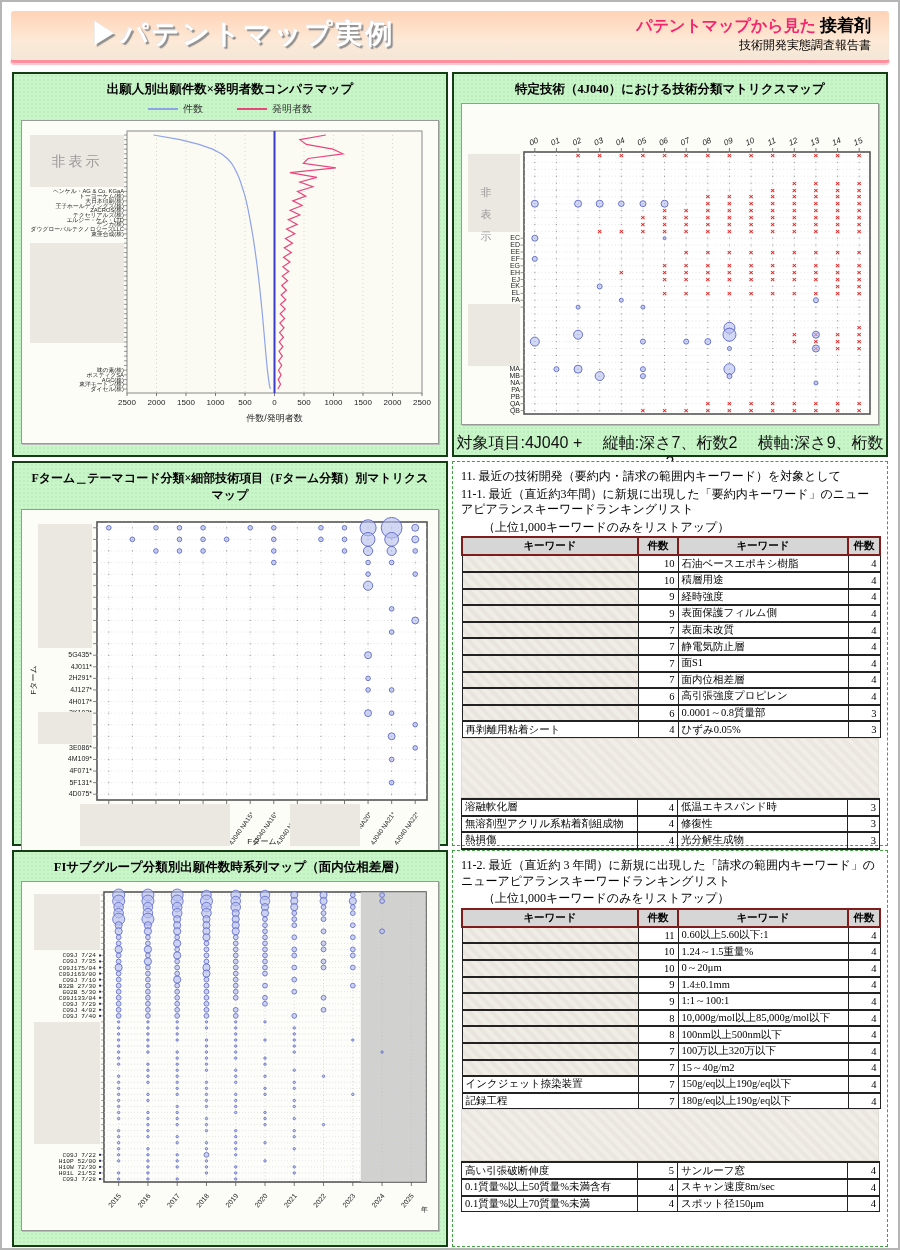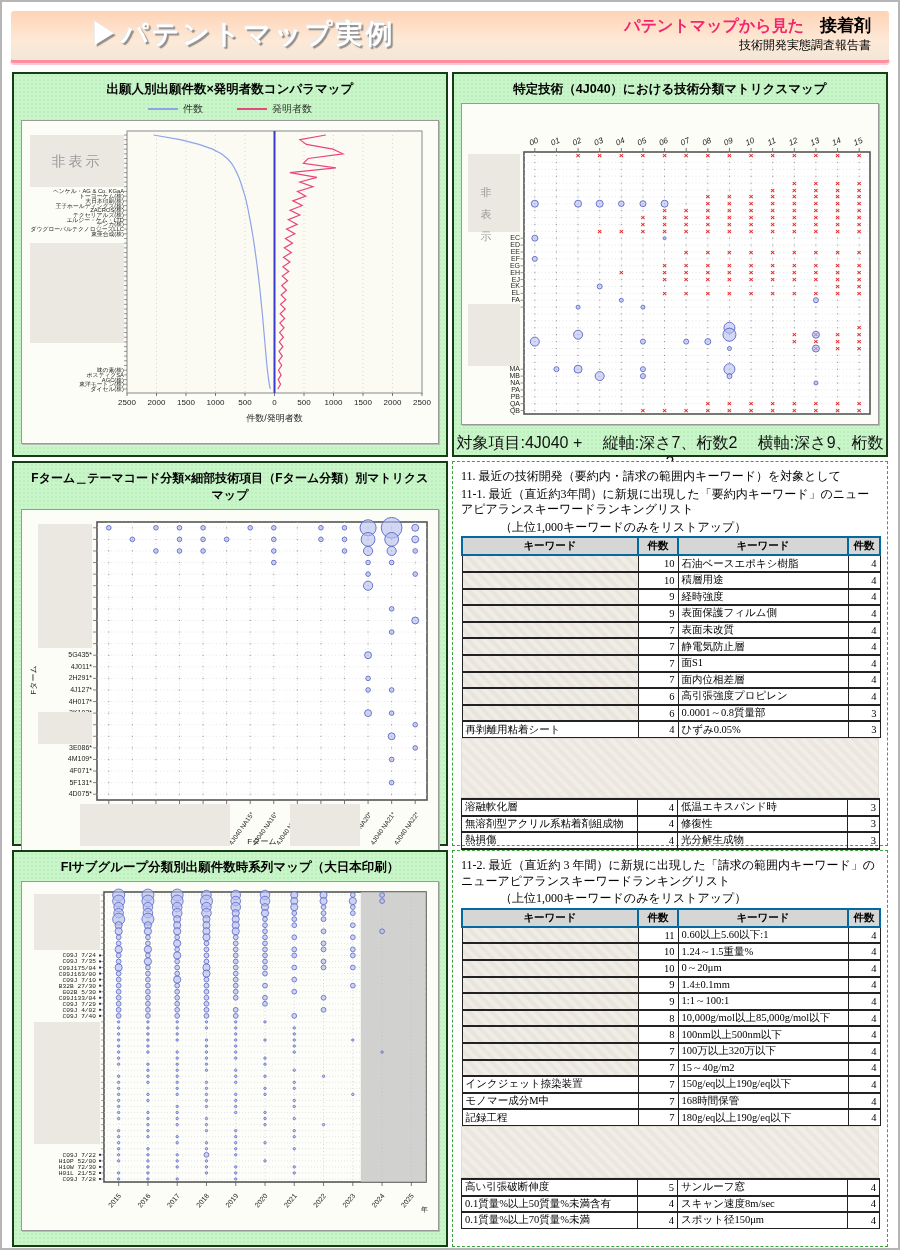--- a/index.html
+++ b/index.html
@@ -6,40 +6,40 @@
   body{width:900px;height:1250px;position:relative;font-family:"Liberation Sans",sans-serif;}
   .page{position:absolute;left:0;top:0;width:900px;height:1250px;border:2px solid #b5b5b5;box-sizing:border-box;background:#fff;}
   
   .header{position:absolute;left:8px;top:8px;width:878px;height:49px;border-radius:4px;
     background:linear-gradient(#ffd3b6,#fde9d6 60%,#f3e7d8);border:1px solid #fff;
     border-bottom:3px solid #ff8f9e;box-shadow:0 2px 0 #ffc9cf;}
   .h-title{position:absolute;left:48px;top:5px;font-size:27px;font-weight:900;color:#fff;
     letter-spacing:3px;text-shadow:2px 2px 1px #909090,-1px -1px 0 #e8e8e8;margin-left:32px;}
   .h-right{position:absolute;right:18px;top:4px;text-align:right;line-height:1.25;}
   .h-pink{color:#f4256e;font-weight:bold;font-size:16px;}
-  .h-black{color:#000;font-size:17px;font-weight:600;margin-left:16px;}
+  .h-black{color:#000;font-size:17px;font-weight:600;margin-left:4px;}
   .h-sub2{font-size:12px;color:#000;margin-top:2px;}
   
   .panel{position:absolute;width:436px;box-sizing:border-box;}
   .cl{left:10px}.cr{left:450px}
   .r1{top:70px;height:385px}.r2{top:459px;height:385px}.r3{top:848px;height:397px}
   .green{background:#c9f6c9;border:2px solid #143d14;
     background-image:radial-gradient(#bdeebd 1px,transparent 1px);background-size:4px 4px;}
   .white{background:#fff;border:1px dashed #3ba33b;padding:5px 8px;}
-  .p-title{text-align:center;font-weight:bold;font-size:12.5px;color:#000;padding:7px 16px 2px;}
+  .p-title{text-align:center;font-weight:bold;font-size:12.5px;color:#000;padding:7px 16px 2px;font-family:Liberation Serif, serif;}
   .legend{display:flex;justify-content:center;gap:34px;font-size:10px;padding:2px 0 1px;color:#333;}
   .legend .sw{display:inline-block;width:30px;height:0;border-top:2px solid;vertical-align:middle;margin-right:5px;}
   .chartbox{margin:3px 7px;background:#fdfdf8;border:1px solid #999;box-shadow:1px 1px 0 #bbb;}
   .chartbox svg{display:block;}
   .p-footer{text-align:center;font-size:16px;color:#111;padding-top:5px;}
   
   .kw-h{font-family:"Liberation Serif",serif;font-size:12px;color:#000;margin:2px 0 1px;line-height:1.3;}
-  .kw-h.ind{margin-left:39px;}
+  .kw-h.ind{margin-left:22px;}
   table.kwt{border-collapse:collapse;table-layout:fixed;width:418px;font-family:"Liberation Serif",serif;font-size:10.5px;color:#000;}
-  .kwt th{background:#d6d6d6;border:2px solid #0369a1;font-weight:bold;padding:1px 2px;height:14px;}
+  .kwt th{background:#d6d6d6;border:2px solid #7f1d1d;font-weight:bold;padding:1px 2px;height:14px;}
   .kwt td{border:1px solid #222;border-top-width:2px;padding:0 3px;height:14.6px;overflow:hidden;white-space:nowrap;}
   .kwt td.n{text-align:right;}
   .kwt td.redact{background:repeating-linear-gradient(45deg,#f0ede7 0 4px,#e9e5de 4px 8px);}
   .redact-gap{width:418px;box-sizing:border-box;border:1px solid #e0dcd4;
     background:repeating-linear-gradient(45deg,#f1eee8 0 4px,#ebe7e0 4px 8px);}
 </style>
 </head>
 <body>
 
 <div class="page">
@@ -1747,21 +1747,21 @@
             <td class="">皮膚貼付シート</td>
             <td class="n">4</td>
             <td class="">光散乱特性</td>
             <td class="n">3</td>
           </tr>
         </tbody>
     </table>
   </div>
 
   <div class="panel green r3 cl">
-    <div class="p-title">FIサブグループ分類別出願件数時系列マップ（大日本印刷）</div>
+    <div class="p-title">FIサブグループ分類別出願件数時系列マップ（面内位相差層）</div>
     <div class="chartbox">
       <svg id="c4" width="420" height="348" viewBox="0 0 420 348">
           <rect x="82" y="10" width="322" height="290" fill="#fdfdf9" stroke="#555" stroke-width="1.6"></rect>
           <rect x="338.8181818181818" y="10" width="65.18181818181819" height="290" fill="#c6c6c6" opacity="0.8"></rect>
           <line x1="96.63636363636364" y1="10" x2="96.63636363636364" y2="300" stroke="#bdbdbd" stroke-dasharray="1,2.5" stroke-width="0.6"></line>
           <line x1="96.63636363636364" y1="300" x2="96.63636363636364" y2="304" stroke="#555" stroke-width="0.8"></line>
           <line x1="125.9090909090909" y1="10" x2="125.9090909090909" y2="300" stroke="#bdbdbd" stroke-dasharray="1,2.5" stroke-width="0.6"></line>
           <line x1="125.9090909090909" y1="300" x2="125.9090909090909" y2="304" stroke="#555" stroke-width="0.8"></line>
           <line x1="155.1818181818182" y1="10" x2="155.1818181818182" y2="300" stroke="#bdbdbd" stroke-dasharray="1,2.5" stroke-width="0.6"></line>
           <line x1="155.1818181818182" y1="300" x2="155.1818181818182" y2="304" stroke="#555" stroke-width="0.8"></line>
@@ -2307,26 +2307,20 @@
             <td class="">15～40g/m2</td>
             <td class="n">4</td>
           </tr>
           <tr>
             <td class="">インクジェット捺染装置</td>
             <td class="n">7</td>
             <td class="">150g/eq以上190g/eq以下</td>
             <td class="n">4</td>
           </tr>
           <tr>
-            <td class="">モノマー成分M中</td>
-            <td class="n">7</td>
-            <td class="">168時間保管</td>
-            <td class="n">4</td>
-          </tr>
-          <tr>
             <td class="">記録工程</td>
             <td class="n">7</td>
             <td class="">180g/eq以上190g/eq以下</td>
             <td class="n">4</td>
           </tr>
         </tbody>
     </table>
     <div class="redact-gap" style="height:52px"></div>
     <table class="kwt">
       <colgroup>

